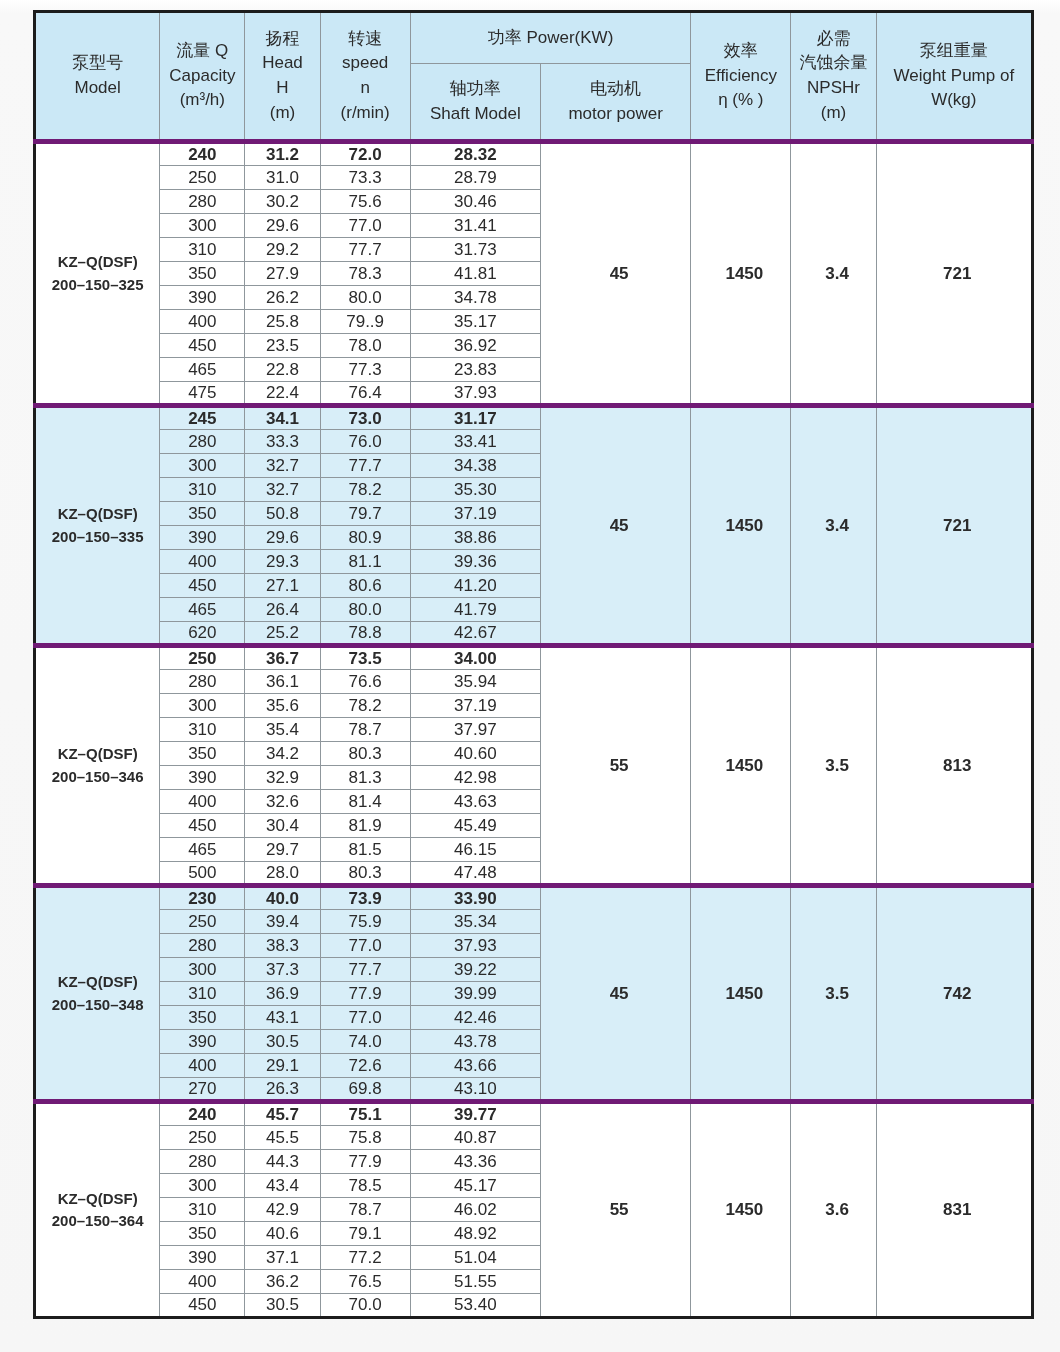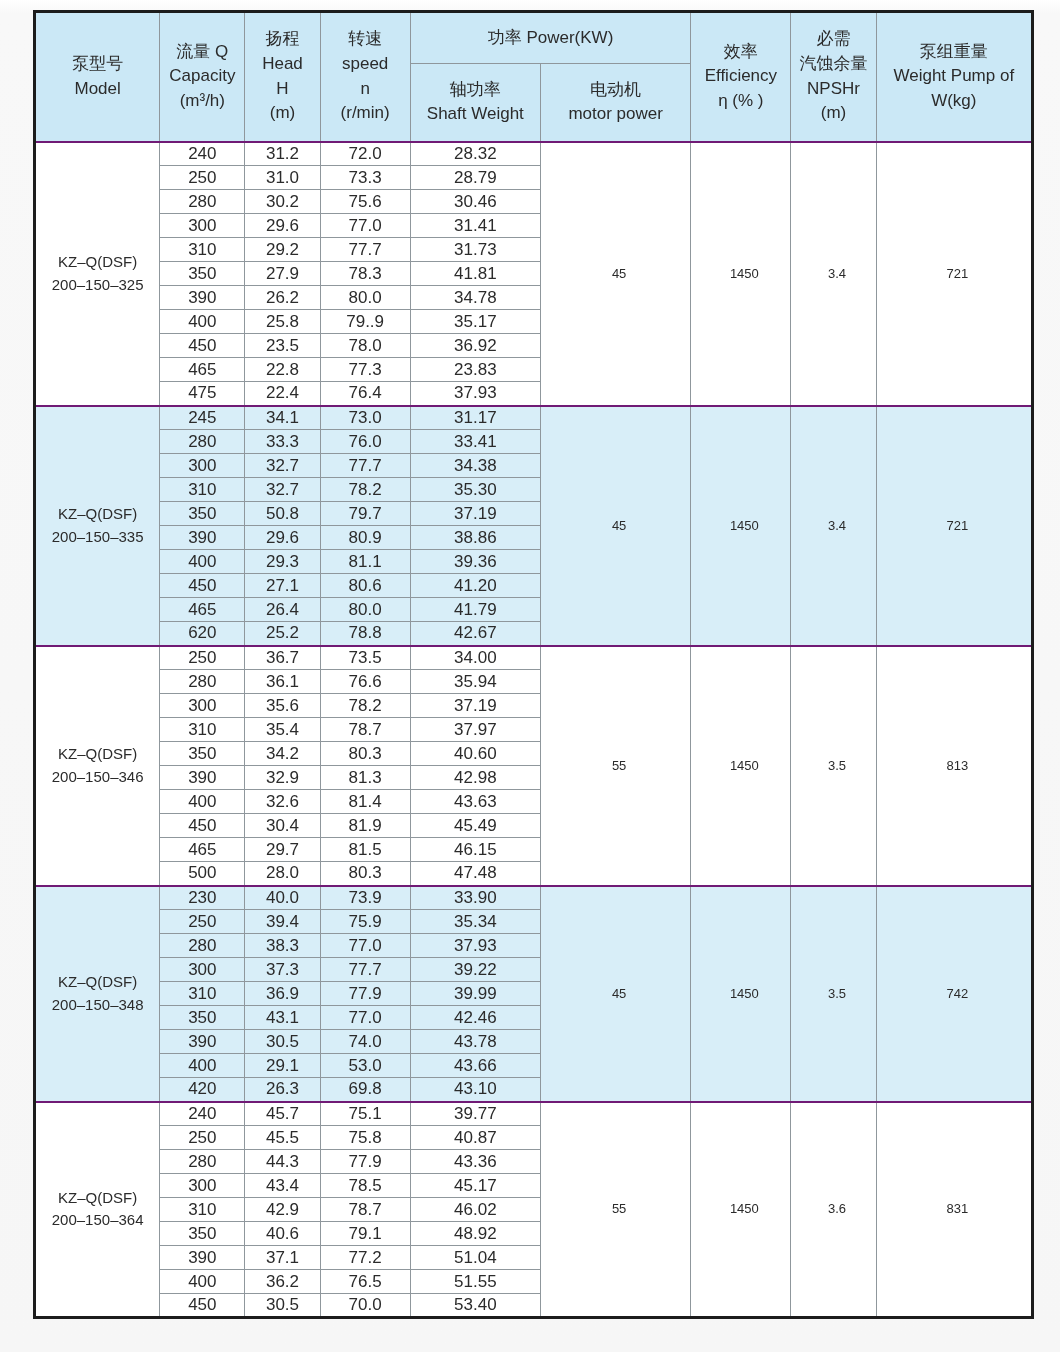--- a/index.html
+++ b/index.html
@@ -52,22 +52,22 @@
     height: 24px;
     font-size: 17px;
     line-height: 1.05;
     padding: 1px 2px;
   }
   tbody tr.shaded td { background: var(--band-bg, #d8eef8); }
   tbody td.model-cell {
     font-size: 15px;
     line-height: 1.5;
   }
-  tbody tr.block-start td { border-top: 2px solid #701a75; }
-  tbody td.merged-cell { font-size: 13px; padding-left: 9px; }
+  tbody tr.block-start td { border-top: 5px solid #701a75; font-weight: bold; }
+  tbody td.merged-cell { font-size: 17px; padding-left: 9px; }
 </style>
 </head>
 <body>
 
 <div class="page">
   <table class="spec">
     <colgroup>
       <col class="c-model">
         <col class="c-cap">
         <col class="c-head">
@@ -100,21 +100,21 @@
         <th rowspan="2">必需
 汽蚀余量
 NPSHr
 (m)</th>
         <th rowspan="2">泵组重量
 Weight Pump of
 W(kg)</th>
       </tr>
       <tr class="h-sub">
         <th>轴功率
-Shaft Weight</th>
+Shaft Model</th>
         <th>电动机
 motor power</th>
       </tr>
     </thead>
     <tbody>
         <tr class="block-start">
           <td rowspan="11" class="model-cell">KZ–Q(DSF)
 200–150–325</td>
           <td>240</td>
           <td>31.2</td>
@@ -361,25 +361,25 @@
         </tr>
         <tr class="shaded">
           <td>390</td>
           <td>30.5</td>
           <td>74.0</td>
           <td>43.78</td>
         </tr>
         <tr class="shaded">
           <td>400</td>
           <td>29.1</td>
-          <td>53.0</td>
+          <td>72.6</td>
           <td>43.66</td>
         </tr>
         <tr class="shaded">
-          <td>420</td>
+          <td>270</td>
           <td>26.3</td>
           <td>69.8</td>
           <td>43.10</td>
         </tr>
         <tr class="block-start">
           <td rowspan="9" class="model-cell">KZ–Q(DSF)
 200–150–364</td>
           <td>240</td>
           <td>45.7</td>
           <td>75.1</td>

